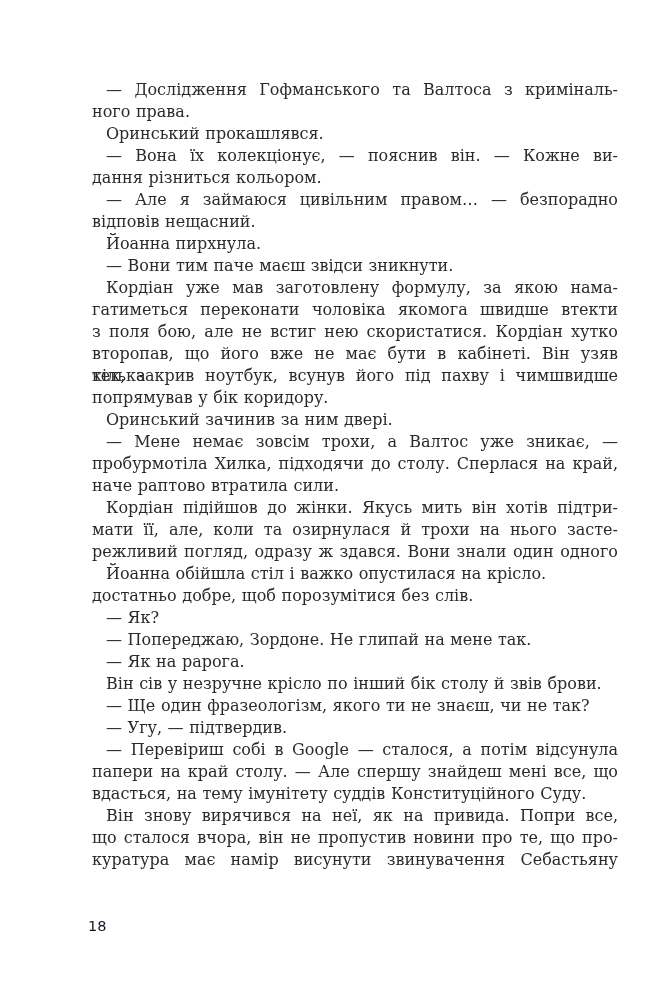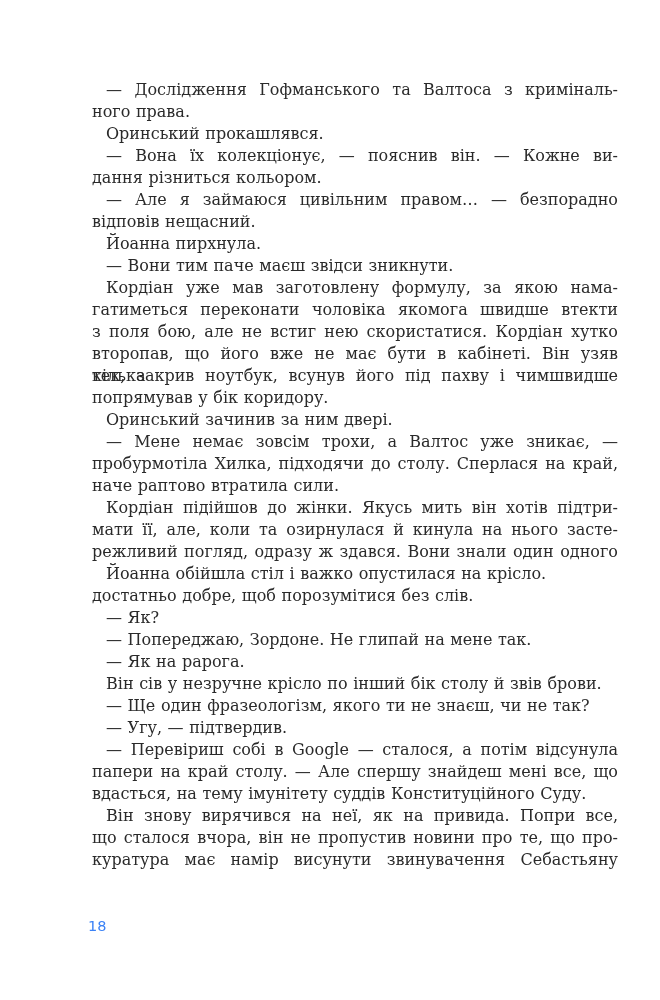--- a/index.html
+++ b/index.html
@@ -43,21 +43,21 @@
   .line.indent {
     padding-left: 14px;
   }
   .folio {
     position: absolute;
     left: 88px;
     top: 917px;
     font-family: "DejaVu Sans", "Liberation Sans", sans-serif;
     font-size: 14.5px;
     line-height: 18px;
-    color: #3b82f6;
+    color: #0f172a;
   }
 </style>
 </head>
 <body>
 
 <div class="page">
   <main class="text-block">
       <div class="line indent j">— Дослідження Гофманського та Валтоса з криміналь-</div>
       <div class="line">ного права.</div>
       <div class="line indent">Оринський прокашлявся.</div>
@@ -71,21 +71,21 @@
       <div class="line j">гатиметься переконати чоловіка якомога швидше втекти</div>
       <div class="line j">з поля бою, але не встиг нею скористатися. Кордіан хутко</div>
       <div class="line j">второпав, що його вже не має бути в кабінеті. Він узяв кілька</div>
       <div class="line j">тек, закрив ноутбук, всунув його під пахву і чимшвидше</div>
       <div class="line">попрямував у бік коридору.</div>
       <div class="line indent">Оринський зачинив за ним двері.</div>
       <div class="line indent j">— Мене немає зовсім трохи, а Валтос уже зникає, —</div>
       <div class="line j">пробурмотіла Хилка, підходячи до столу. Сперлася на край,</div>
       <div class="line">наче раптово втратила сили.</div>
       <div class="line indent j">Кордіан підійшов до жінки. Якусь мить він хотів підтри-</div>
-      <div class="line j">мати її, але, коли та озирнулася й кинула на нього засте-</div>
+      <div class="line j">мати її, але, коли та озирнулася й трохи на нього засте-</div>
       <div class="line j">режливий погляд, одразу ж здався. Вони знали один одного</div>
       <div class="line indent">Йоанна обійшла стіл і важко опустилася на крісло.</div>
       <div class="line">достатньо добре, щоб порозумітися без слів.</div>
       <div class="line indent">— Як?</div>
       <div class="line indent">— Попереджаю, Зордоне. Не глипай на мене так.</div>
       <div class="line indent">— Як на рарога.</div>
       <div class="line indent">Він сів у незручне крісло по інший бік столу й звів брови.</div>
       <div class="line indent">— Ще один фразеологізм, якого ти не знаєш, чи не так?</div>
       <div class="line indent">— Угу, — підтвердив.</div>
       <div class="line indent j">— Перевіриш собі в Google — сталося, а потім відсунула</div>

